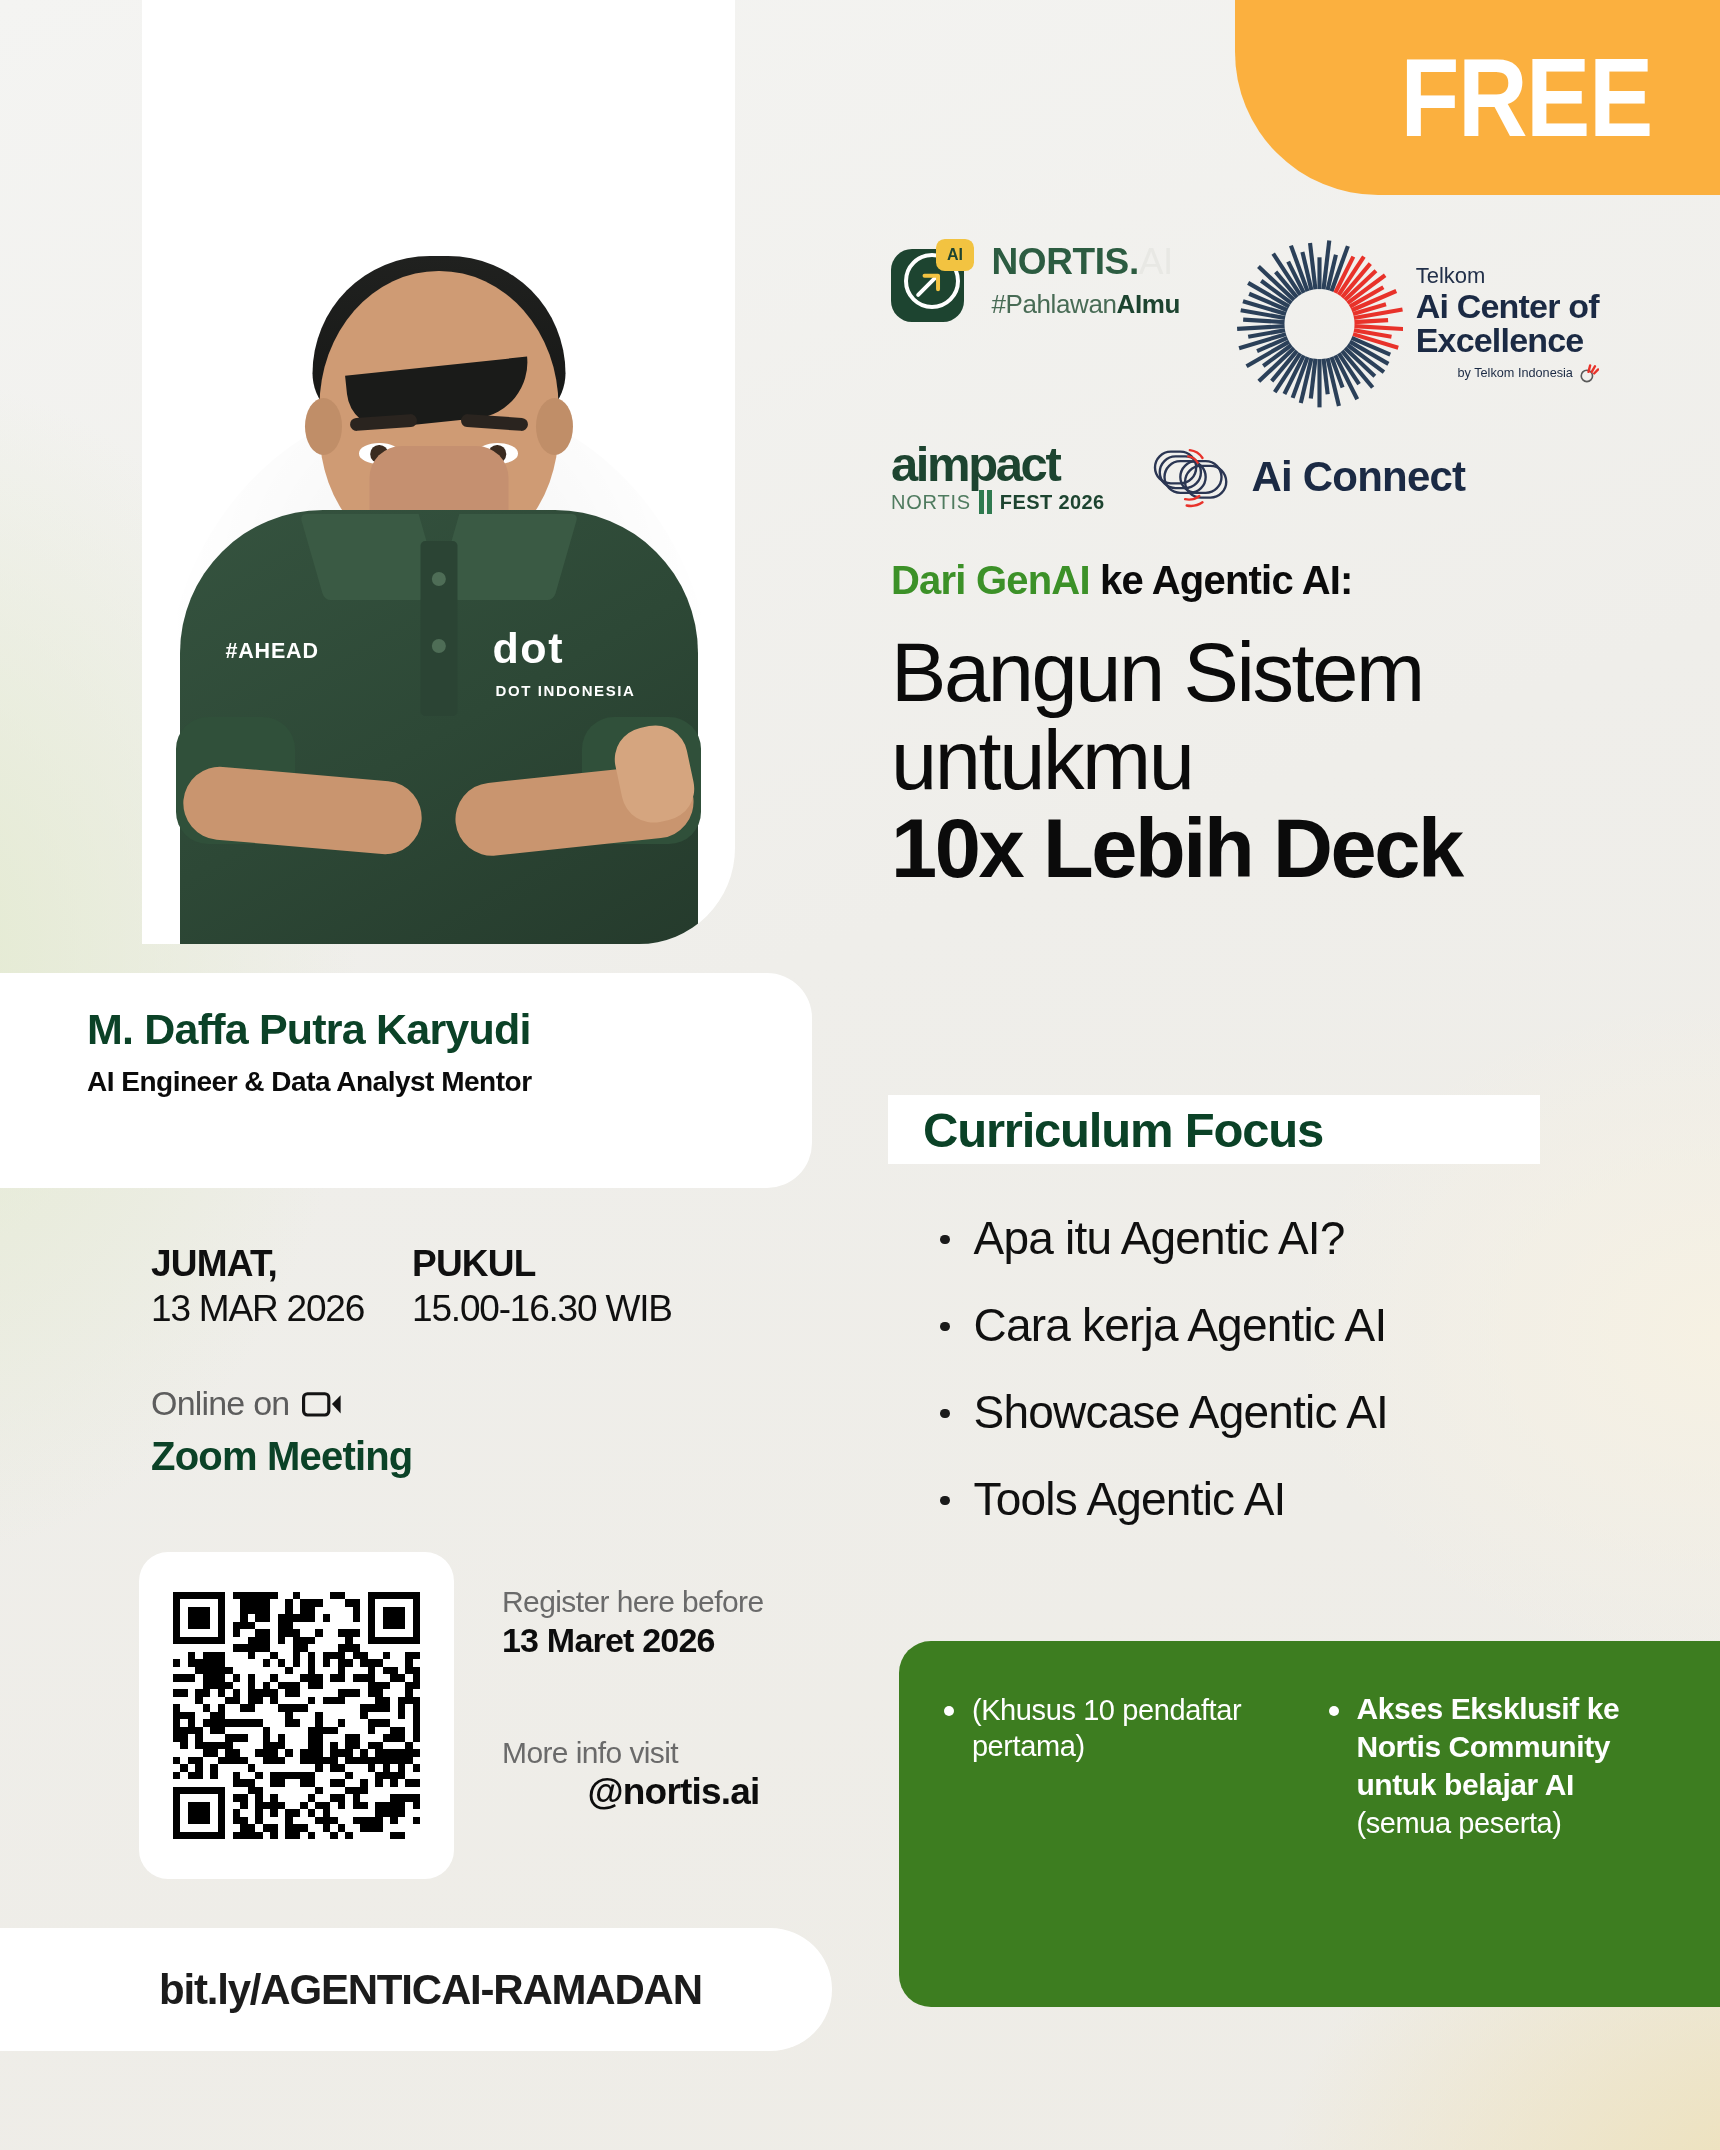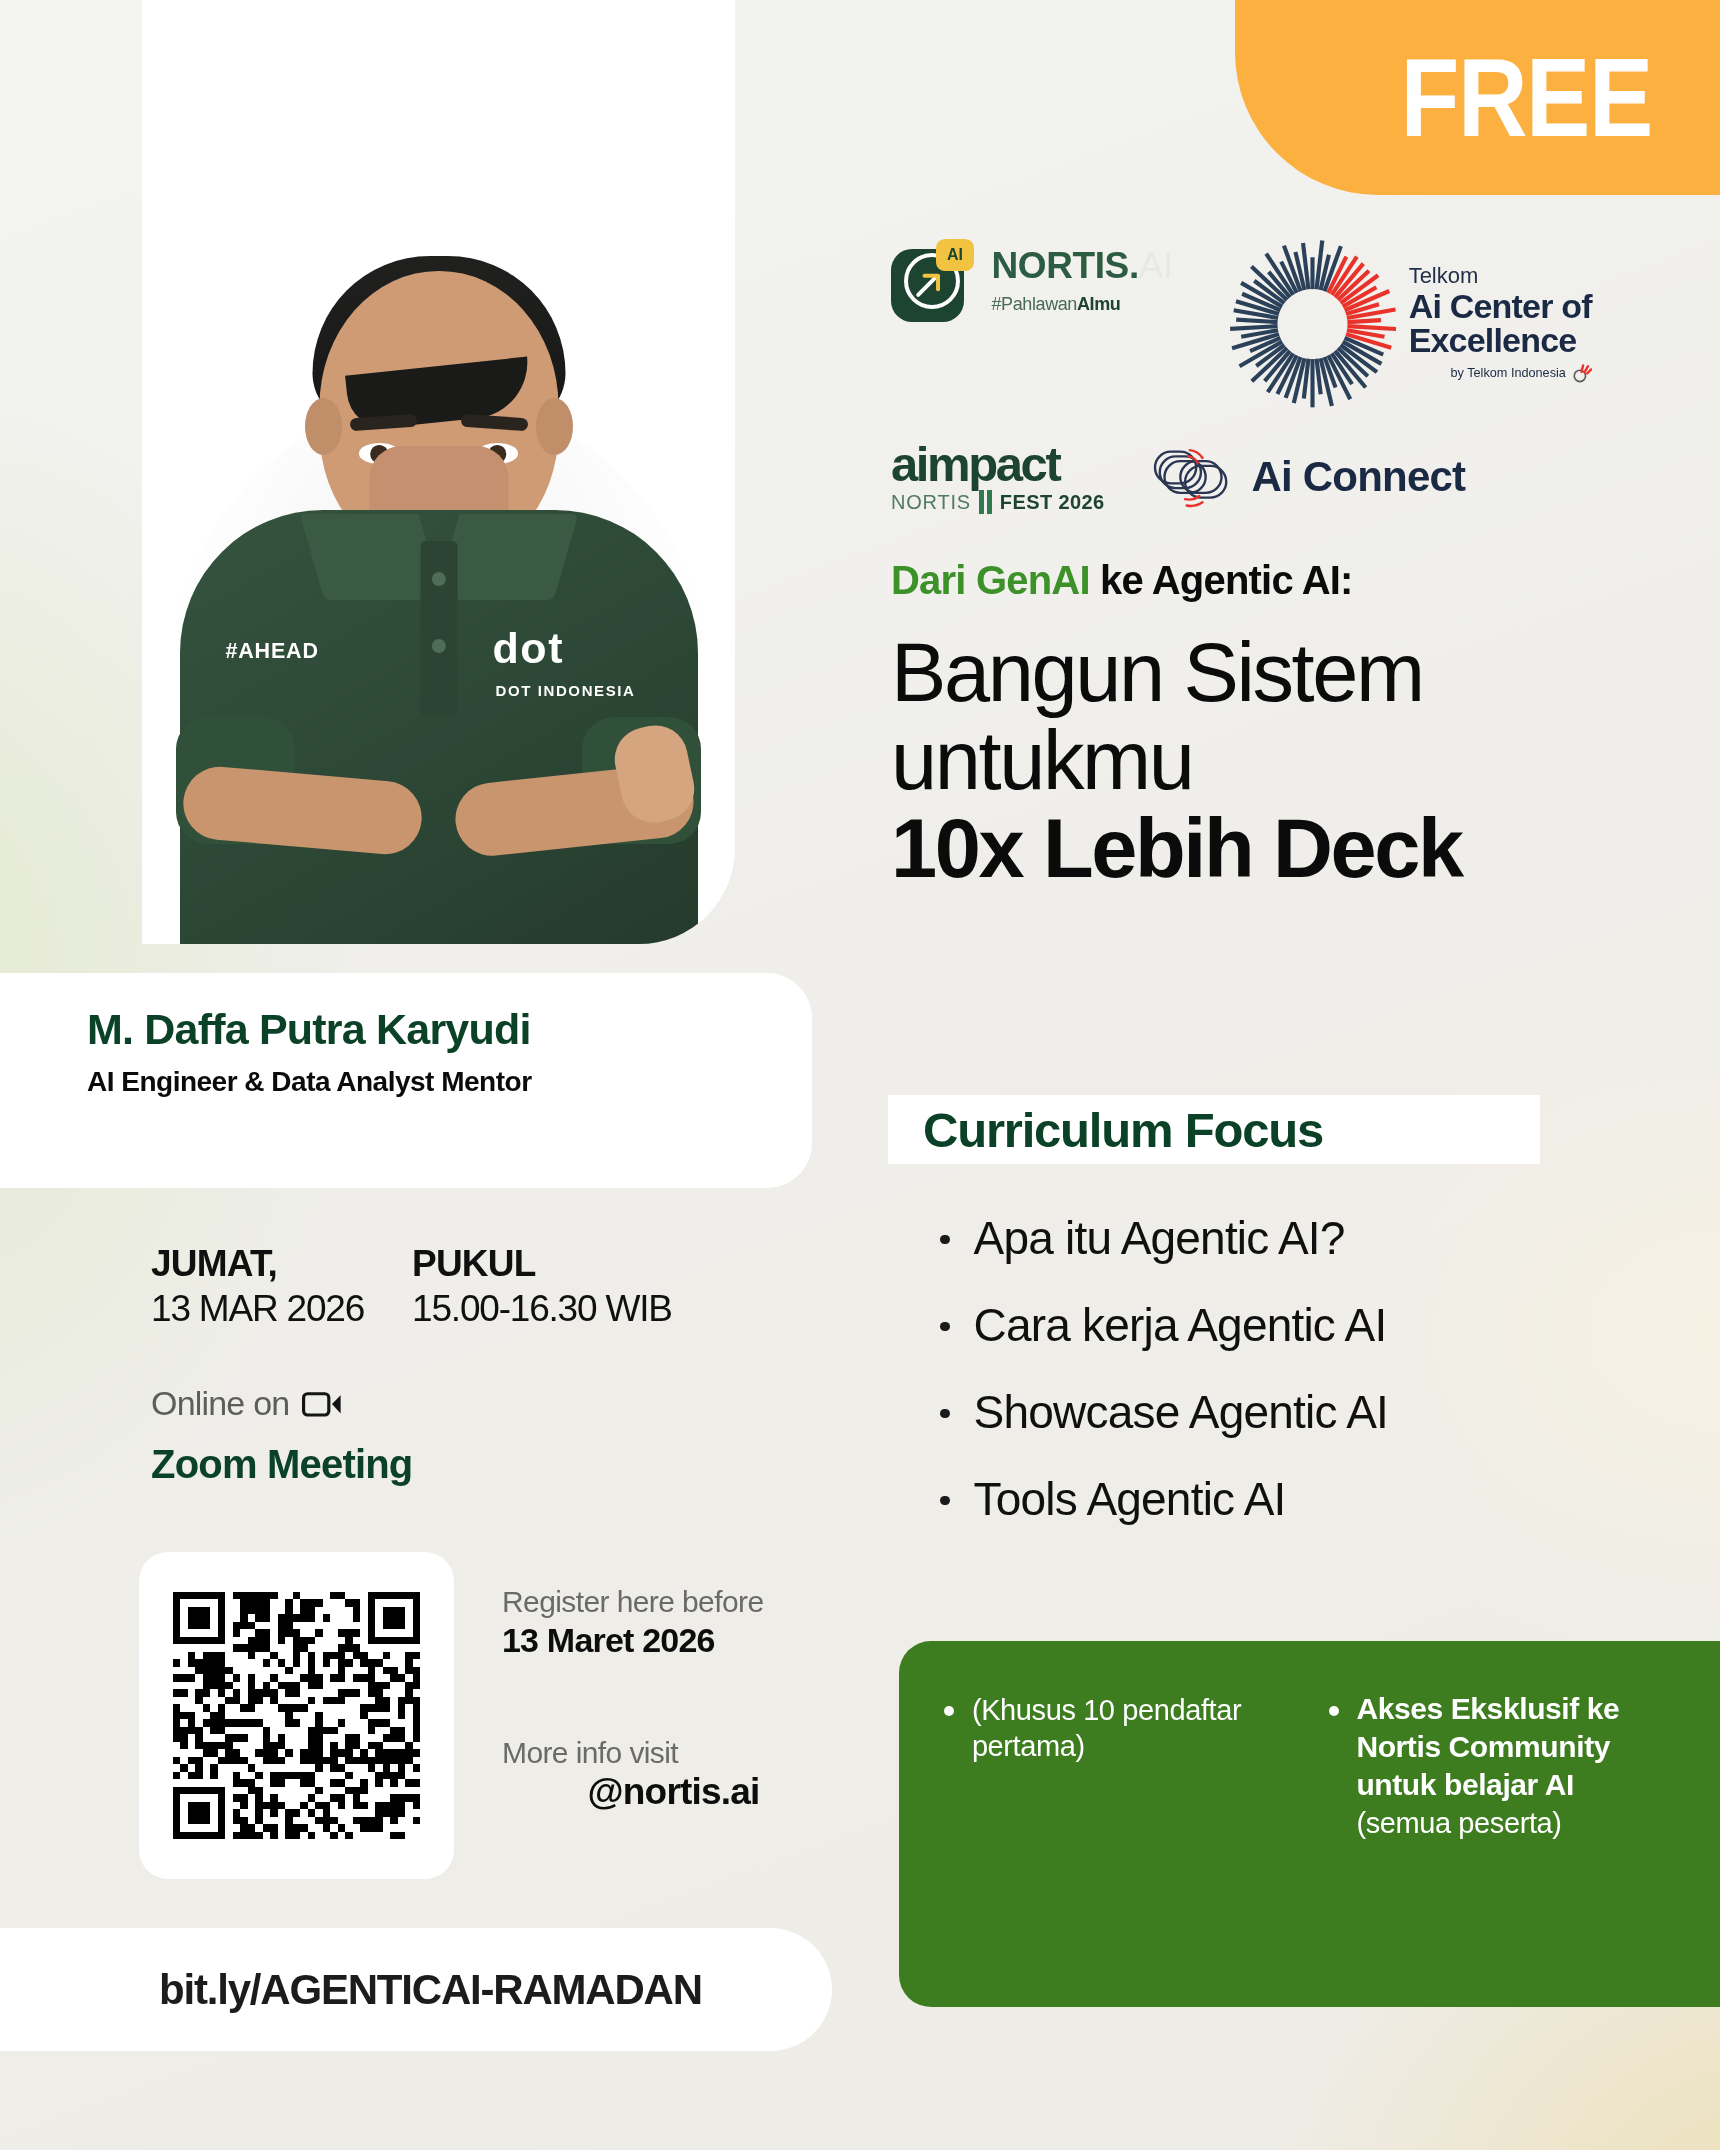--- a/index.html
+++ b/index.html
@@ -135,21 +135,21 @@
   .nortis-logo{display:flex;align-items:center;gap:17.5px;}
   .nortis-mark{position:relative;width:83px;height:83px;}
   .nortis-sq{position:absolute;left:0;bottom:0;width:73px;height:73px;background:#1d4430;border-radius:21px;}
   .nortis-ring{position:absolute;left:12.7px;bottom:12.7px;width:48px;height:48px;border:4px solid #fff;border-radius:50%;}
   .nortis-arrow{position:absolute;left:24px;bottom:24px;width:27px;height:27px;}
   .nortis-ai{position:absolute;right:0;top:0;width:38px;height:32px;background:#f2c341;border-radius:8.8px;
     display:flex;align-items:center;justify-content:center;color:#1d4430;font-size:16px;font-weight:800;}
   .nortis-wordmark{line-height:1.02;}
   .nortis-w1{font-size:37px;font-weight:800;color:#2c5c41;letter-spacing:-0.4px;}
   .nortis-w1 .dimai{color:#e8e8e4;font-weight:400;}
-  .nortis-w2{font-size:18px;color:#486b55;font-weight:400;letter-spacing:-0.4px;margin-top:10px;}
+  .nortis-w2{font-size:26px;color:#486b55;font-weight:400;letter-spacing:-0.4px;margin-top:10px;}
   .nortis-w2 b{color:#1d4430;font-weight:800;}
 
   .telkom-logo{display:flex;align-items:center;gap:12.7px;justify-content:space-between;}
   .telkom-text{line-height:1.0;}
   .telkom-t1{font-size:22px;color:#22304a;font-weight:400;}
   .telkom-t2{font-size:34px;color:#1b2a44;font-weight:600;letter-spacing:-0.8px;margin-top:1.6px;}
   .telkom-t3{font-size:34px;color:#1b2a44;font-weight:600;letter-spacing:-0.8px;}
   .telkom-t4{font-size:12.7px;color:#1b2a44;margin-top:6.4px;text-align:right;display:flex;align-items:center;gap:4.8px;justify-content:flex-end;}
 
   .aimpact-logo{line-height:1;}
@@ -213,21 +213,21 @@
   .speaker-name{font-size:43px;font-weight:800;color:#0b4227;line-height:1.12;letter-spacing:-0.8px;}
   .speaker-role{font-size:28px;font-weight:800;color:#0b0b0b;margin-top:12.7px;letter-spacing:-0.5px;}
 
   
   .meta{position:absolute;left:151px;top:1243px;width:661px;}
   .meta-cols{display:flex;gap:48px;}
   .meta-col .mt{font-size:37px;font-weight:800;color:#101010;letter-spacing:-0.8px;}
   .meta-col .mv{font-size:37px;font-weight:400;color:#101010;letter-spacing:-1.2px;margin-top:3.2px;}
   .meta-online{margin-top:54px;}
   .meta-online .line1{display:flex;align-items:center;gap:12.7px;font-size:34px;color:#5d5d5d;letter-spacing:-0.8px;}
-  .meta-online .line2{font-size:40px;font-weight:800;color:#0b4227;letter-spacing:-0.8px;margin-top:19px;}
+  .meta-online .line2{font-size:40px;font-weight:800;color:#0b4227;letter-spacing:-0.8px;margin-top:11px;}
 
   
   .qr-card{
     position:absolute;left:139px;top:1552px;
     width:315px;height:327px;background:#fff;border-radius:29px;
     display:flex;align-items:center;justify-content:center;
   }
   .qr-img{width:247px;height:247px;display:block;}
   .qr-side{position:absolute;left:502px;top:1585px;width:343px;}
   .qr-l1{font-size:30px;color:#6a6a6a;letter-spacing:-0.6px;}

